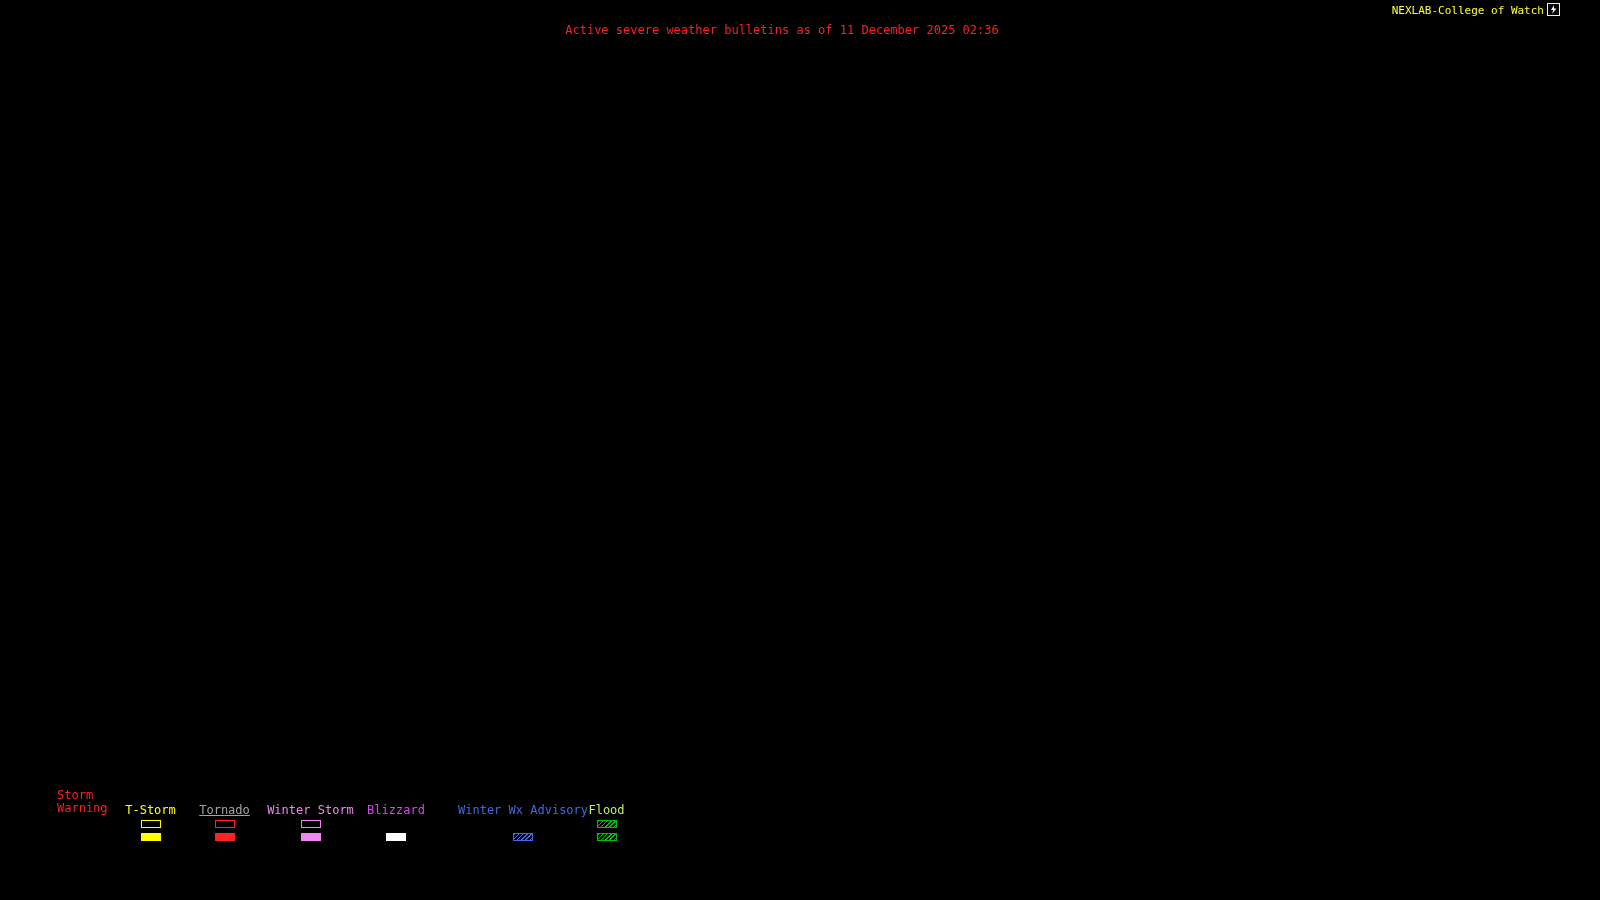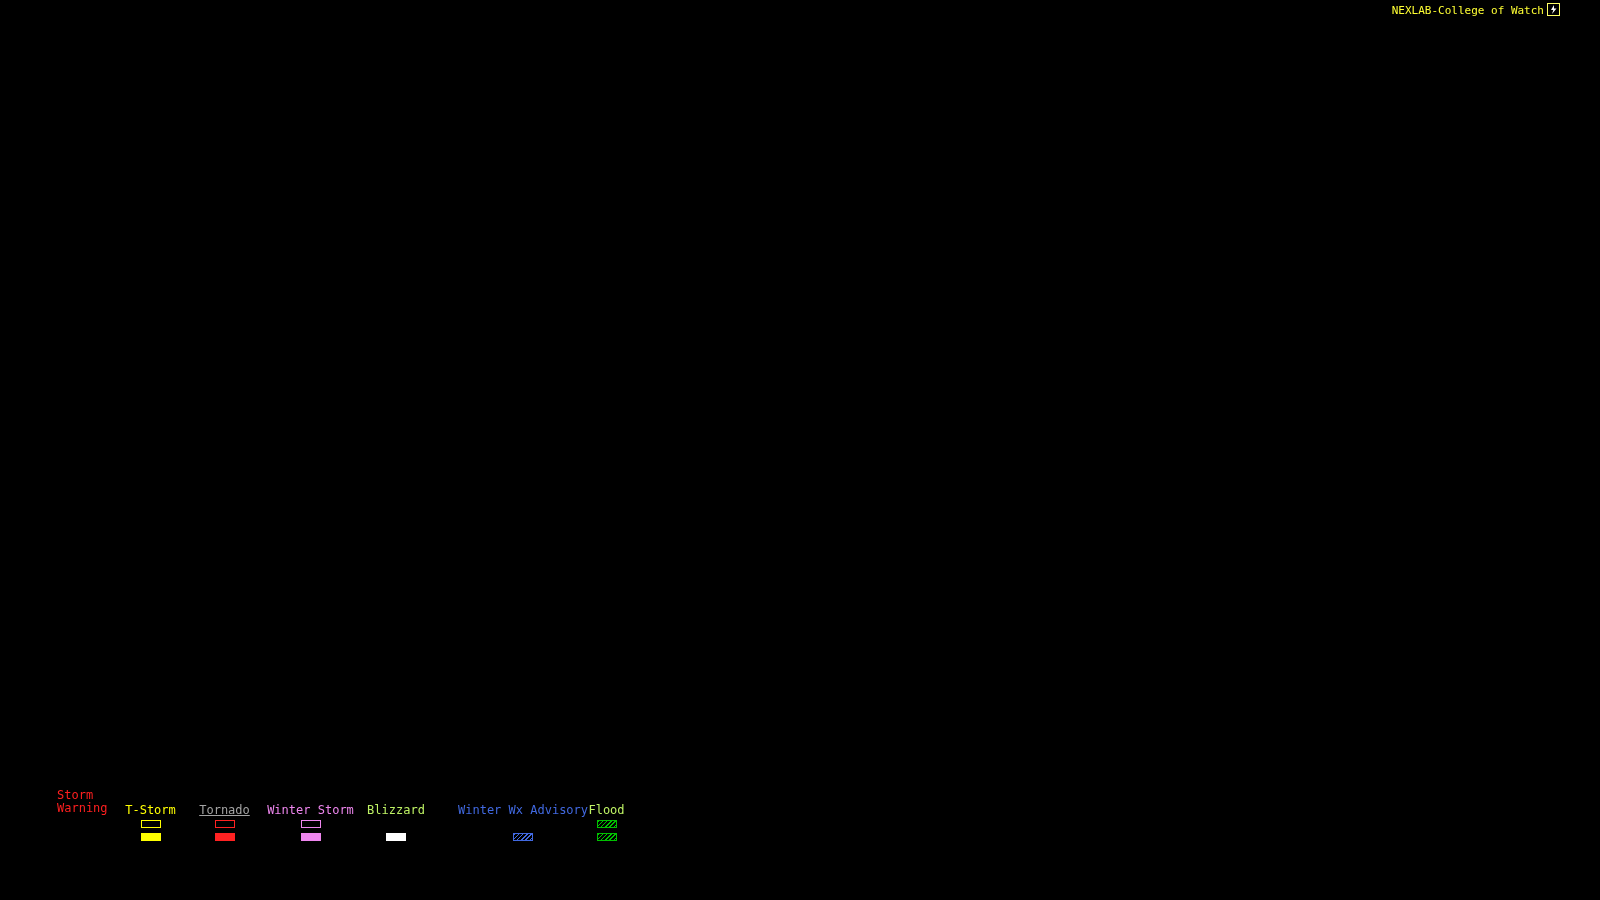--- a/index.html
+++ b/index.html
@@ -71,20 +71,21 @@
   }
   .swatch.warning-row {
     margin-top: 5px;
   }
 </style>
 </head>
 <body>
 
 <div class="screen">
 
+  <div class="title" style="color: rgb(255, 31, 31);">Active severe weather bulletins as of 11 December 2025 02:36</div>
 
   <div class="attribution" style="color: rgb(255, 255, 51);">NEXLAB-College of Watch</div>
 
   <svg class="logo" viewBox="0 0 13 13">
     <rect x="0.5" y="0.5" width="12" height="12" fill="none" stroke="#ffff66" stroke-width="1"></rect>
     <path d="M7 2 L4 7 H6.3 L5 11 L9.5 5.5 H7 Z" fill="#ffffff"></path>
   </svg>
 
   <div class="legend">
 
@@ -103,21 +104,21 @@
       <div class="swatch warning-row" style="background: rgb(255, 34, 34); border: 1px solid rgb(255, 34, 34);"></div>
     </div>
 
     <div class="legend-col" style="left:267px;width:87px">
       <div class="col-label" style="color: rgb(238, 134, 238);">Winter Storm</div>
       <div class="swatch watch-row" style="border: 1px solid rgb(238, 134, 238);"></div>
       <div class="swatch warning-row" style="background: rgb(238, 134, 238); border: 1px solid rgb(238, 134, 238);"></div>
     </div>
 
     <div class="legend-col" style="left:367px;width:58px">
-      <div class="col-label" style="color: #bef264;">Blizzard</div>
+      <div class="col-label" style="color: #d946ef;">Blizzard</div>
       <div class="swatch watch-row" style="visibility: hidden;"></div>
       <div class="swatch warning-row" style="background: rgb(255, 255, 255); border: 1px solid rgb(255, 255, 255);"></div>
     </div>
 
     <div class="legend-col" style="left:458px;width:130px">
       <div class="col-label" style="color: rgb(65, 105, 225);">Winter Wx Advisory</div>
       <div class="swatch watch-row" style="visibility: hidden;"></div>
       <div class="swatch warning-row" style="border: 1px solid rgb(65, 105, 225); background-image: repeating-linear-gradient(135deg, rgb(65, 105, 225) 0px, rgb(65, 105, 225) 1px, transparent 1px, transparent 3px);"></div>
     </div>
 

